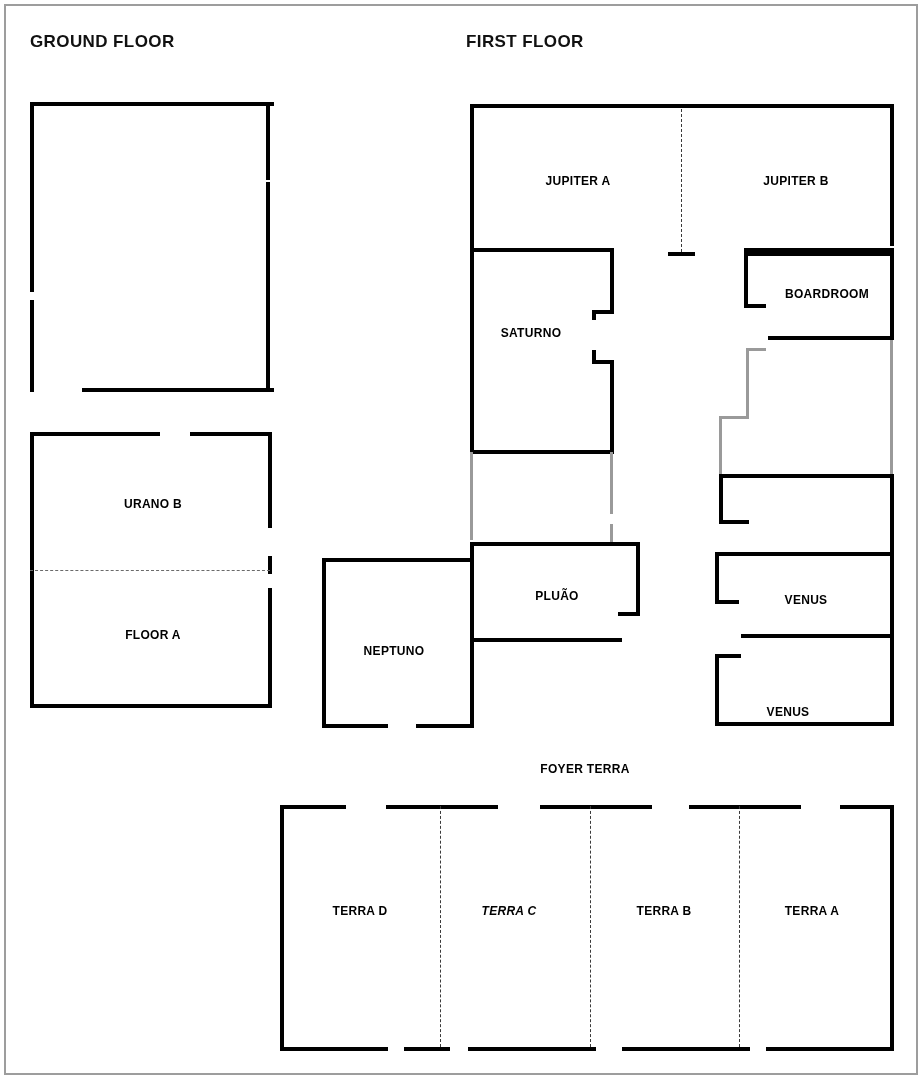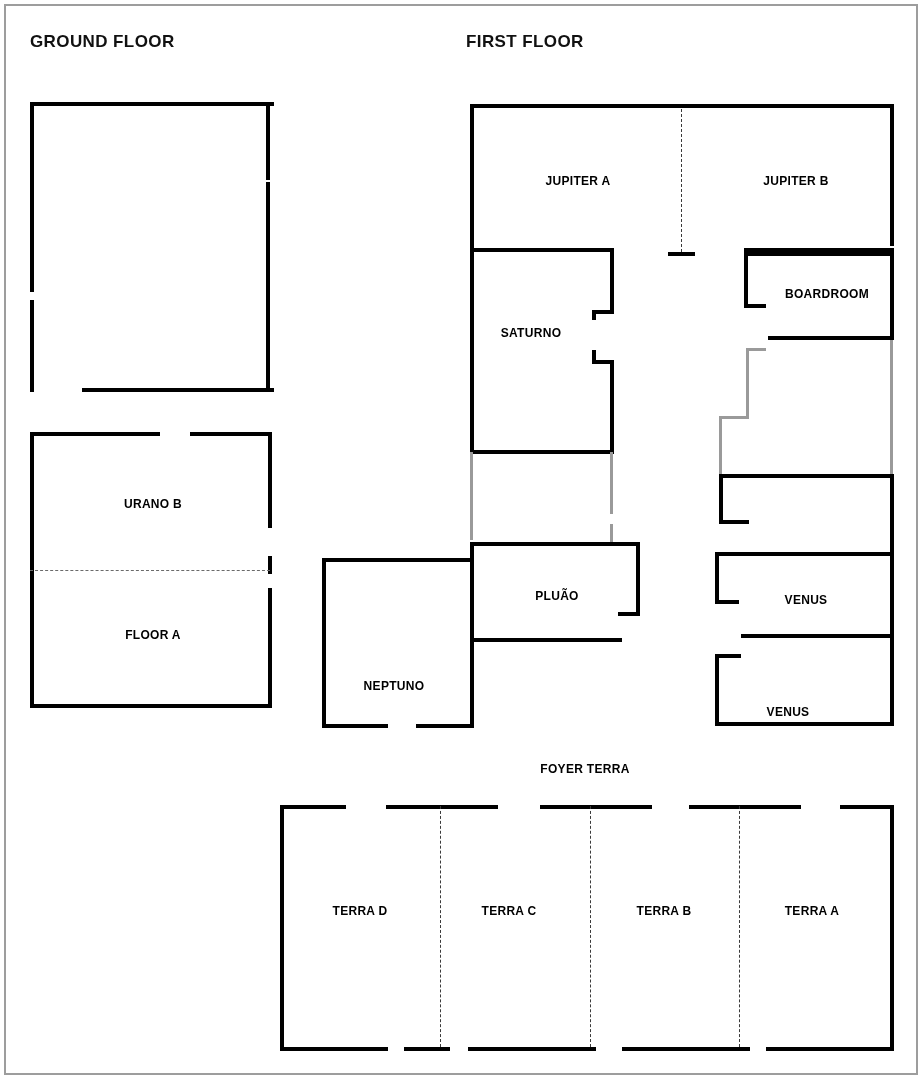--- a/index.html
+++ b/index.html
@@ -180,22 +180,22 @@
   <div class="part-v" style="left:739px; top:806px; height:241px;"></div>
 
   <div class="room-label" style="left:153px; top:504px;">URANO B</div>
   <div class="room-label" style="left:153px; top:635px;">FLOOR A</div>
 
   <div class="room-label" style="left:578px; top:181px;">JUPITER A</div>
   <div class="room-label" style="left:796px; top:181px;">JUPITER B</div>
   <div class="room-label" style="left:531px; top:322px;margin-top:11px;">SATURNO</div>
   <div class="room-label" style="left:827px; top:294px;">BOARDROOM</div>
   <div class="room-label" style="left:557px; top:596px;">PLUÃO</div>
-  <div class="room-label" style="left:394px; top:686px;">NEPTUNO</div>
+  <div class="room-label" style="left:394px; top:651px;">NEPTUNO</div>
   <div class="room-label" style="left:806px; top:600px;">VENUS</div>
   <div class="room-label" style="left:788px; top:684px;margin-top:28px;">VENUS</div>
 
   <div class="room-label" style="left:360px; top:911px;">TERRA D</div>
-  <div class="room-label" style="left:509px; top:911px;">TERRA C</div>
+  <div class="room-label" style="left:509px; top:911px;font-style:italic;">TERRA C</div>
   <div class="room-label" style="left:664px; top:911px;">TERRA B</div>
   <div class="room-label" style="left:812px; top:911px;">TERRA A</div>
 
 </div>
 
 </body></html>

